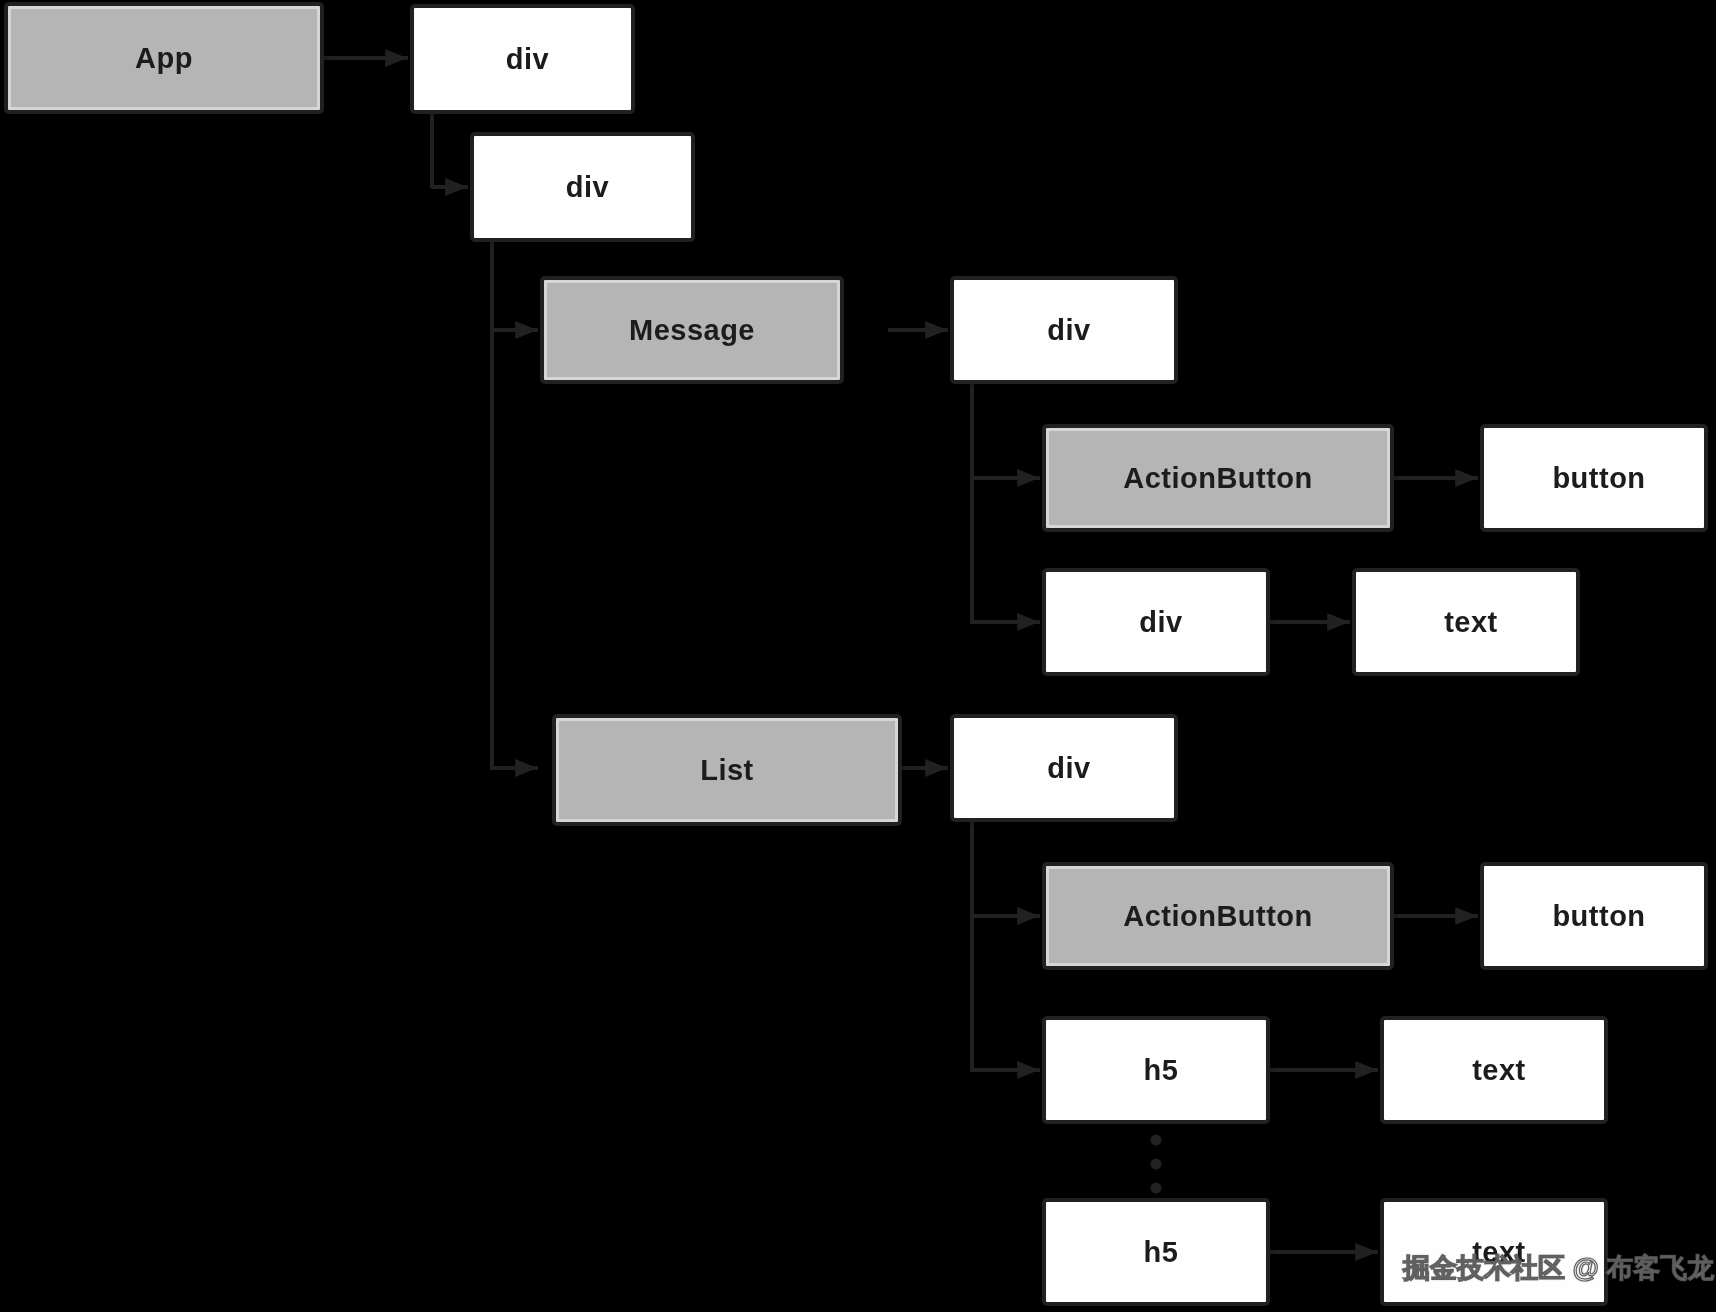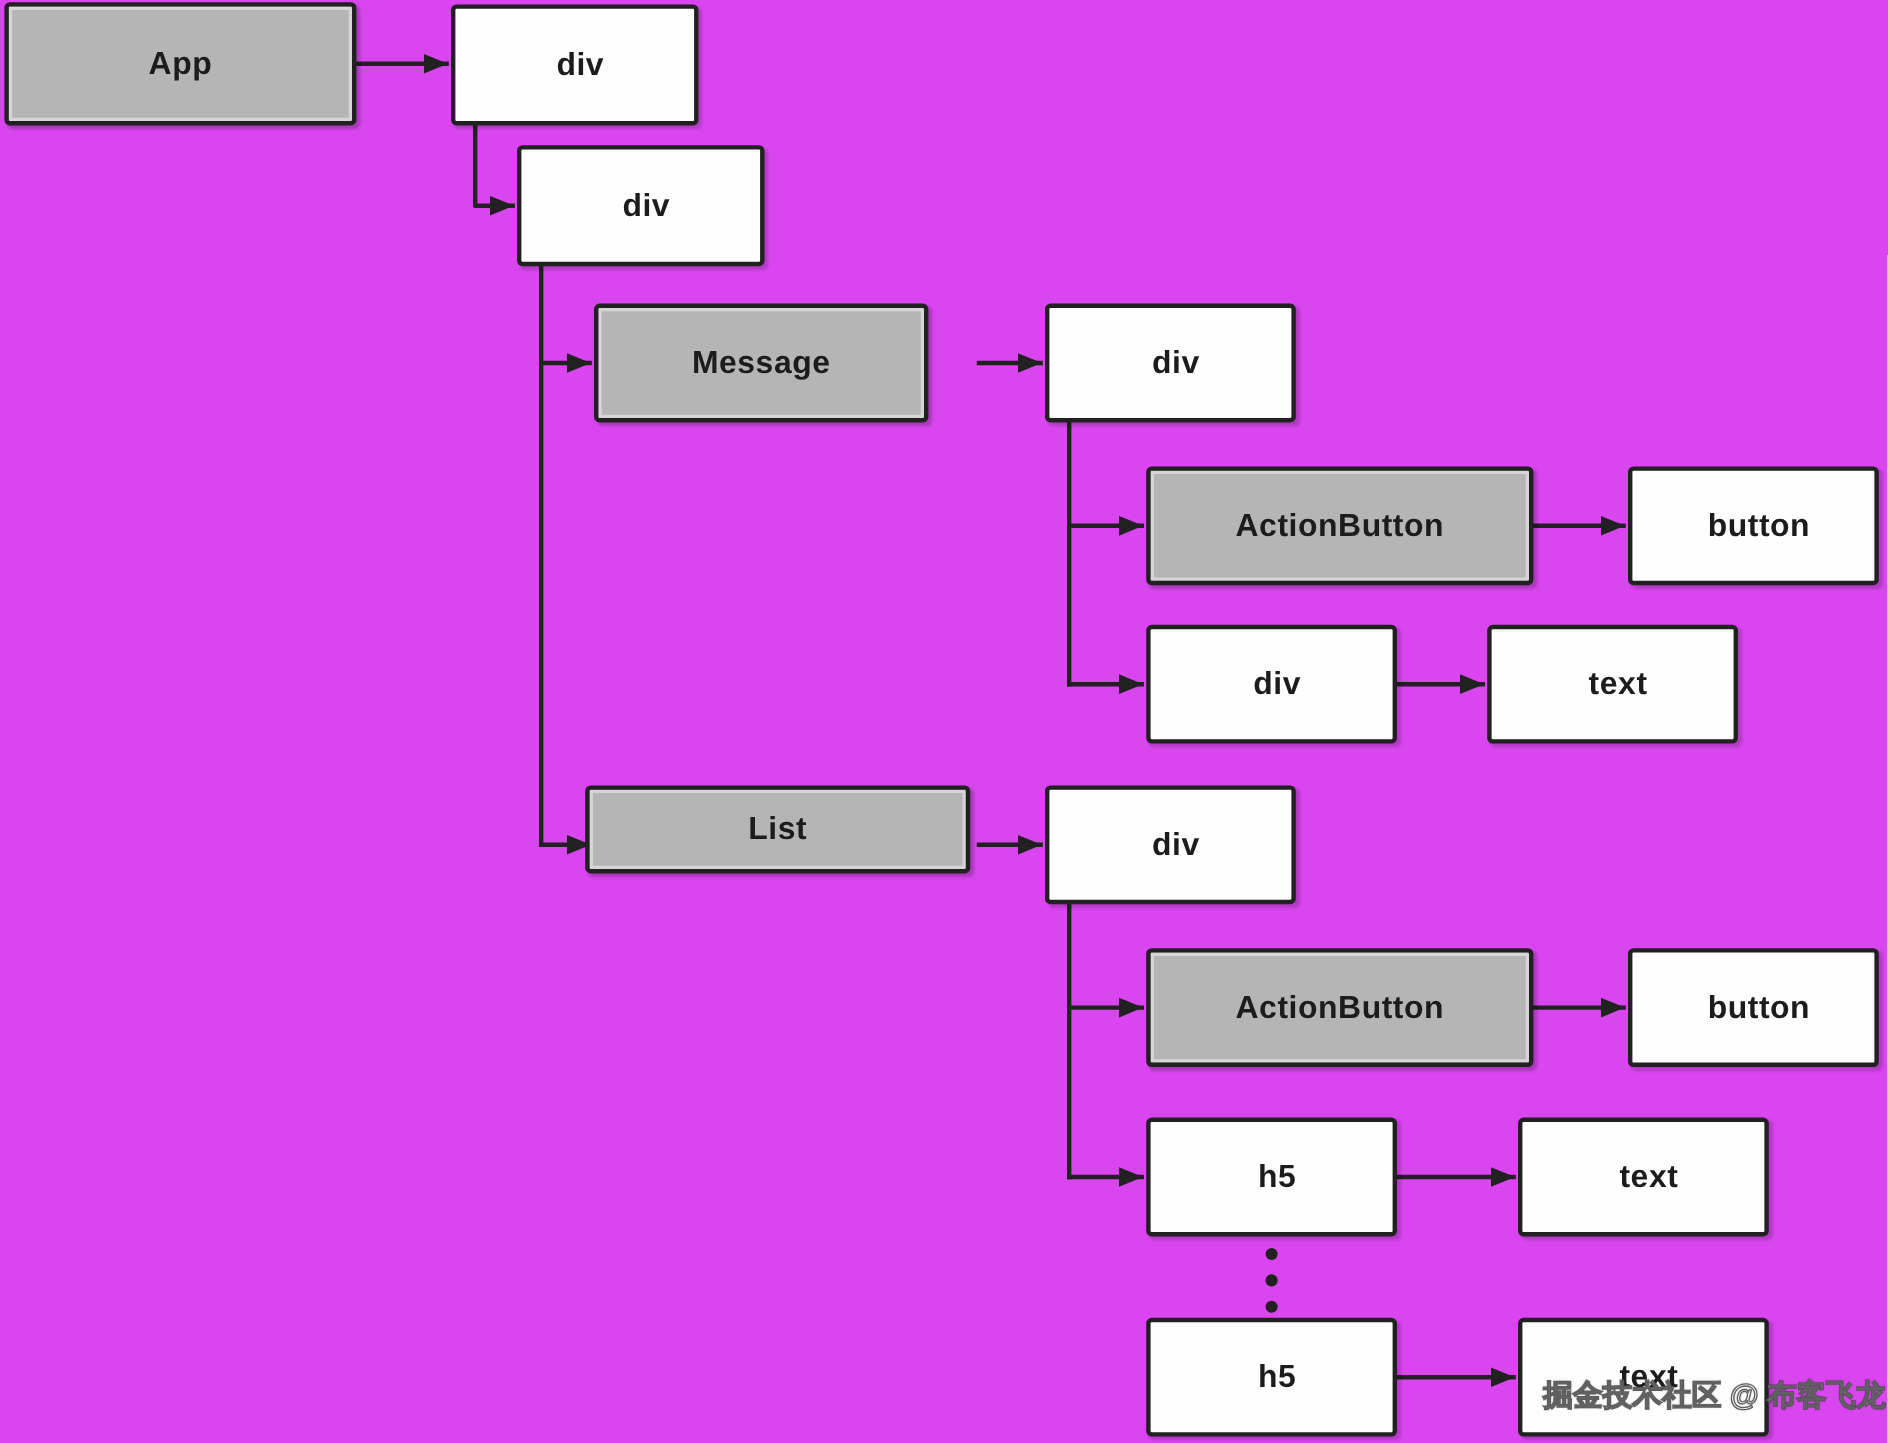--- a/index.html
+++ b/index.html
@@ -1,19 +1,19 @@
 <!DOCTYPE html>
 <html><head>
 <meta charset="utf-8">
 <style>
   html,body{margin:0;padding:0;background:#ffffff;}
   .stage{
     position:relative;
     width:1716px;height:1312px;
-    background:#d946ef;
+    background:#000000;
     font-family:"Liberation Sans", sans-serif;
     overflow:hidden;
   }
   .wires{position:absolute;left:0;top:0;z-index:1;}
   .wire{fill:none;stroke:#212121;stroke-width:4;stroke-linejoin:round;stroke-linecap:square;}
   .node{
     position:absolute;z-index:2;
     display:flex;align-items:center;justify-content:center;
     border:4px solid #212121;border-radius:5px;
     box-sizing:border-box;
@@ -109,21 +109,21 @@
   <div class="node white" style="left:1480px;top:424px;width:228px;height:108px">
     <span class="lbl">button</span>
   </div>
   <div class="node white" style="left:1042px;top:568px;width:228px;height:108px">
     <span class="lbl">div</span>
   </div>
   <div class="node white" style="left:1352px;top:568px;width:228px;height:108px">
     <span class="lbl">text</span>
   </div>
 
-  <div class="node gray" style="left:532px;top:714px;width:350px;height:80px">
+  <div class="node gray" style="left:552px;top:714px;width:350px;height:112px">
     <span class="lbl">List</span>
   </div>
   <div class="node white" style="left:950px;top:714px;width:228px;height:108px">
     <span class="lbl">div</span>
   </div>
   <div class="node gray" style="left:1042px;top:862px;width:352px;height:108px">
     <span class="lbl">ActionButton</span>
   </div>
   <div class="node white" style="left:1480px;top:862px;width:228px;height:108px">
     <span class="lbl">button</span>

